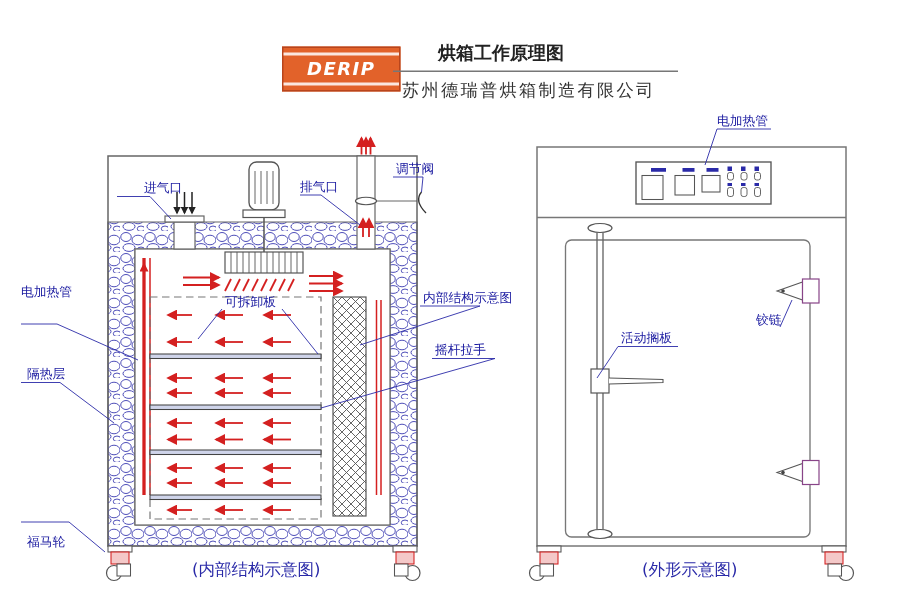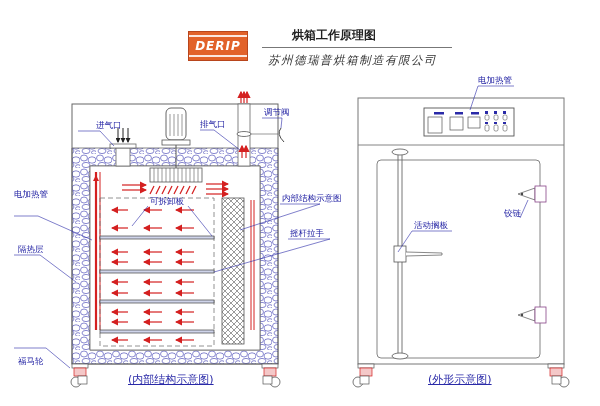--- a/index.html
+++ b/index.html
@@ -1,25 +1,25 @@
 <!DOCTYPE html>
 <html><head>
 <meta charset="utf-8">
 <style>
   html,body{margin:0;padding:0;background:#fff;}
   body{width:600px;height:406px;position:relative;overflow:hidden;font-family:"DejaVu Sans",sans-serif;}
   .abs{position:absolute;}
-  .logo{left:188px;top:31px;width:60px;height:30px;background:#e2622a;border:1px solid #b8451c;box-sizing:border-box;}
+  .logo{left:188px;top:31px;width:79px;height:30px;background:#e2622a;border:1px solid #b8451c;box-sizing:border-box;}
   .logo-stripe{position:absolute;left:0;right:0;height:2px;background:#fff;opacity:0.85;}
   .logo-text{position:absolute;left:0;right:0;top:7px;text-align:center;color:#fff;font-style:italic;font-weight:bold;font-size:12px;letter-spacing:1px;font-family:"DejaVu Sans",sans-serif;}
   .title{left:292px;top:27px;font-size:12px;color:#222;font-weight:bold;}
   .title-rule{left:262px;top:47px;width:190px;height:0;border-top:1px solid #777;}
-  .company{left:268px;top:53px;font-size:11.5px;color:#333;letter-spacing:1.5px;font-family:"DejaVu Serif",serif;font-style:italic;}
+  .company{left:268px;top:53px;font-size:11.5px;color:#333;letter-spacing:1.5px;font-family:"DejaVu Serif",serif;}
   .lbl{font-size:8.5px;color:#1a1aa0;white-space:nowrap;}
-  .caption{font-size:11px;color:#2a2aa8;white-space:nowrap;text-decoration:underline;}
+  .caption{font-size:11px;color:#2a2aa8;white-space:nowrap;}
   svg{position:absolute;left:0;top:0;}
 </style>
 </head>
 <body>
 
 <div class="abs logo">
   <div class="logo-stripe" style="top:3px"></div>
   <div class="logo-stripe" style="bottom:3px"></div>
   <div class="logo-text">DERIP</div>
 </div>

